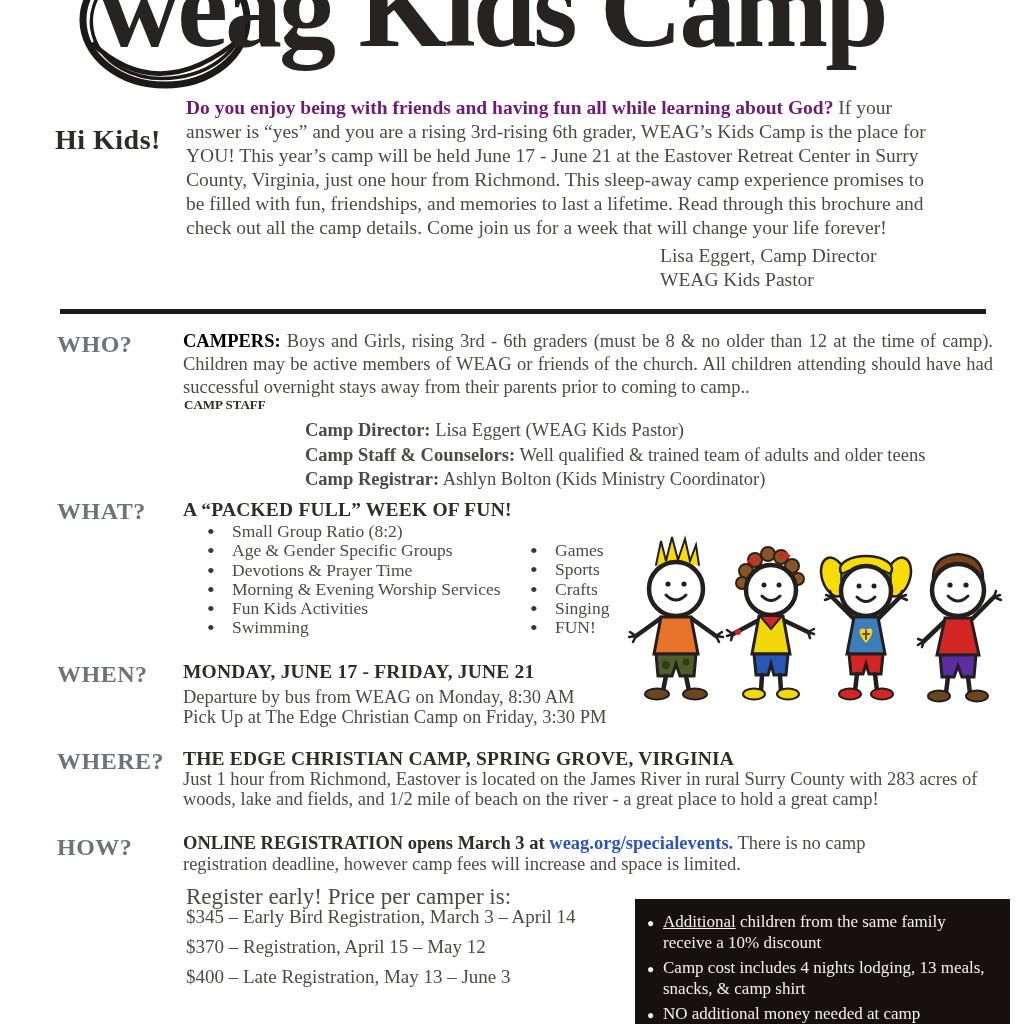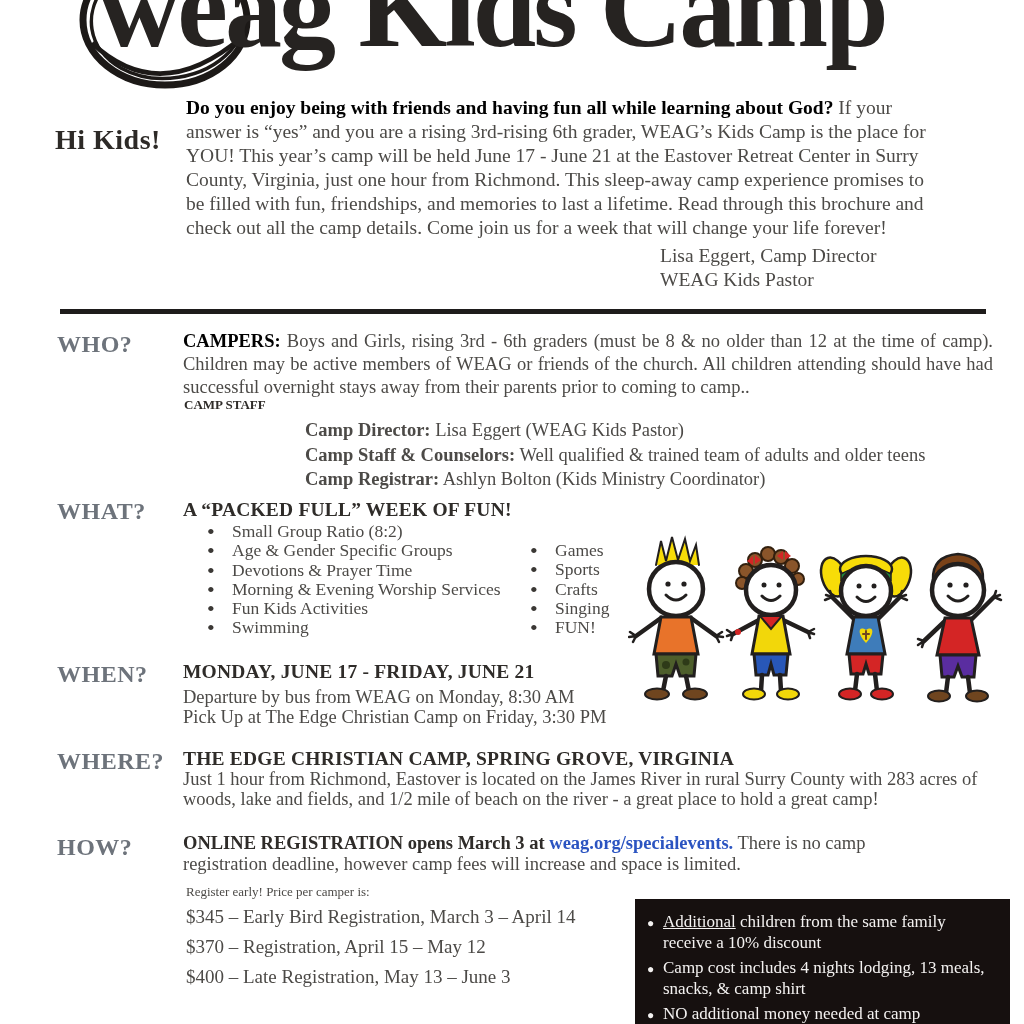--- a/index.html
+++ b/index.html
@@ -5,21 +5,21 @@
   html,body{margin:0;padding:0;background:#fff;}
   .page{position:relative;width:1024px;height:1024px;background:#ffffff;overflow:hidden;
         font-family:Liberation Serif, serif;color:#4c4a47;}
   
   .masthead-title{position:absolute;top:-49px;left:98px;font-size:114px;font-weight:bold;
         letter-spacing:-3px;line-height:1;color:#262321;white-space:nowrap;}
   .logo-ring{position:absolute;left:70px;top:-75px;width:200px;height:170px;}
   
   .hi-kids{position:absolute;left:55px;top:124px;font-size:28px;font-weight:bold;color:#2d2a27;letter-spacing:.5px;}
   .intro-para{position:absolute;left:186px;top:96px;width:760px;font-size:19.5px;line-height:24px;}
-  .intro-para b{color:#000000;}
+  .intro-para b{color:#701a75;}
   .signature{position:absolute;left:660px;top:244px;font-size:19.5px;line-height:24px;}
   .divider{position:absolute;left:60px;top:309px;width:926px;height:5px;background:#1e1c1b;}
   
   .sec-label{position:absolute;left:57px;font-size:24px;font-weight:bold;color:#6d737b;letter-spacing:.5px;}
   .h-bold{position:absolute;left:183px;font-size:19.5px;font-weight:bold;color:#2f2c29;letter-spacing:.2px;}
   .body-block{position:absolute;left:183px;font-size:18.5px;line-height:23px;}
   .body-block b{color:#000000;}
   .justify{text-align:justify;}
   
   .staff-label{position:absolute;left:184px;top:397px;font-size:13px;font-weight:bold;color:#2f2c29;}
@@ -30,21 +30,21 @@
   .blist li::before{content:"\2022";position:absolute;left:2px;top:-2px;font-size:22px;color:#3b3835;}
   .blist-left{left:205px;top:521px;}
   .blist-right{left:528px;top:540px;}
   .kids-art{position:absolute;left:628px;top:533px;width:388px;height:172px;}
   
   .tight{line-height:19.5px;}
   
   .how-para{position:absolute;left:183px;top:833px;width:730px;font-size:18.5px;line-height:20.5px;}
   .how-para .lead{font-weight:bold;color:#2f2c29;}
   .link{color:#2b54c1;font-weight:bold;cursor:pointer;}
-  .register-line{position:absolute;left:186px;top:884px;font-size:13px;}
+  .register-line{position:absolute;left:186px;top:884px;font-size:23px;}
   .price-lines{position:absolute;left:186px;top:902px;font-size:19px;line-height:30px;}
   
   .notes-box{position:absolute;left:635px;top:899px;width:375px;height:130px;background:#16100f;
        color:#f4f2f1;box-sizing:border-box;padding:13px 14px 0 12px;}
   .notes-box ul{margin:0;padding:0;list-style:none;font-size:17px;line-height:20.5px;}
   .notes-box li{position:relative;padding-left:16px;margin-bottom:5px;}
   .notes-box li::before{content:"\25CF";position:absolute;left:0;top:1px;font-size:12px;}
   .u{text-decoration:underline;margin-top:44px;}
 </style>
 </head>

